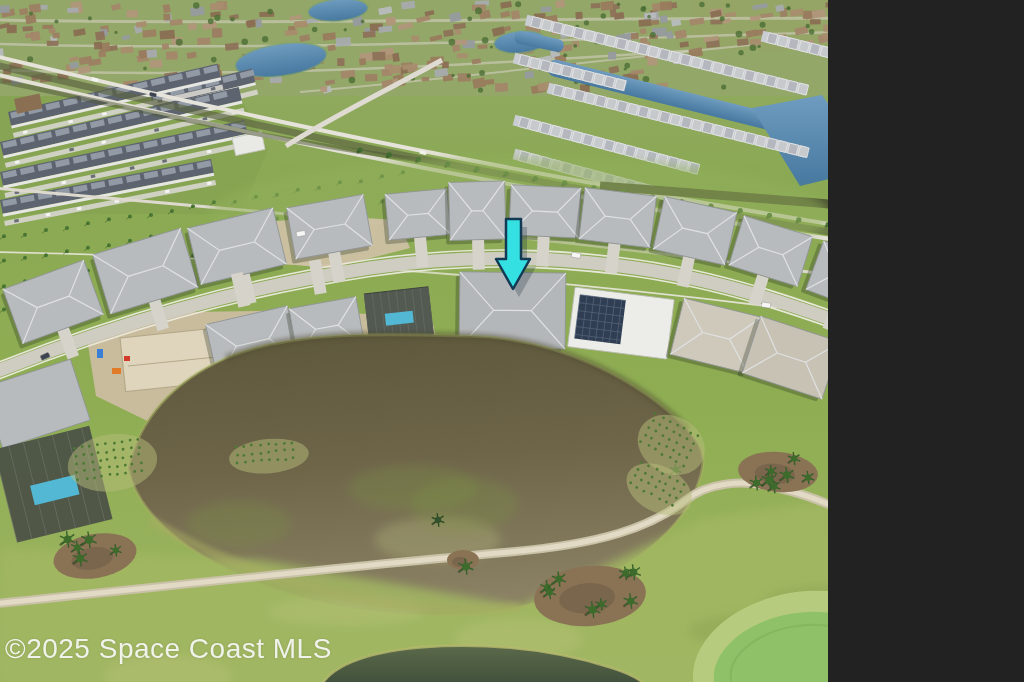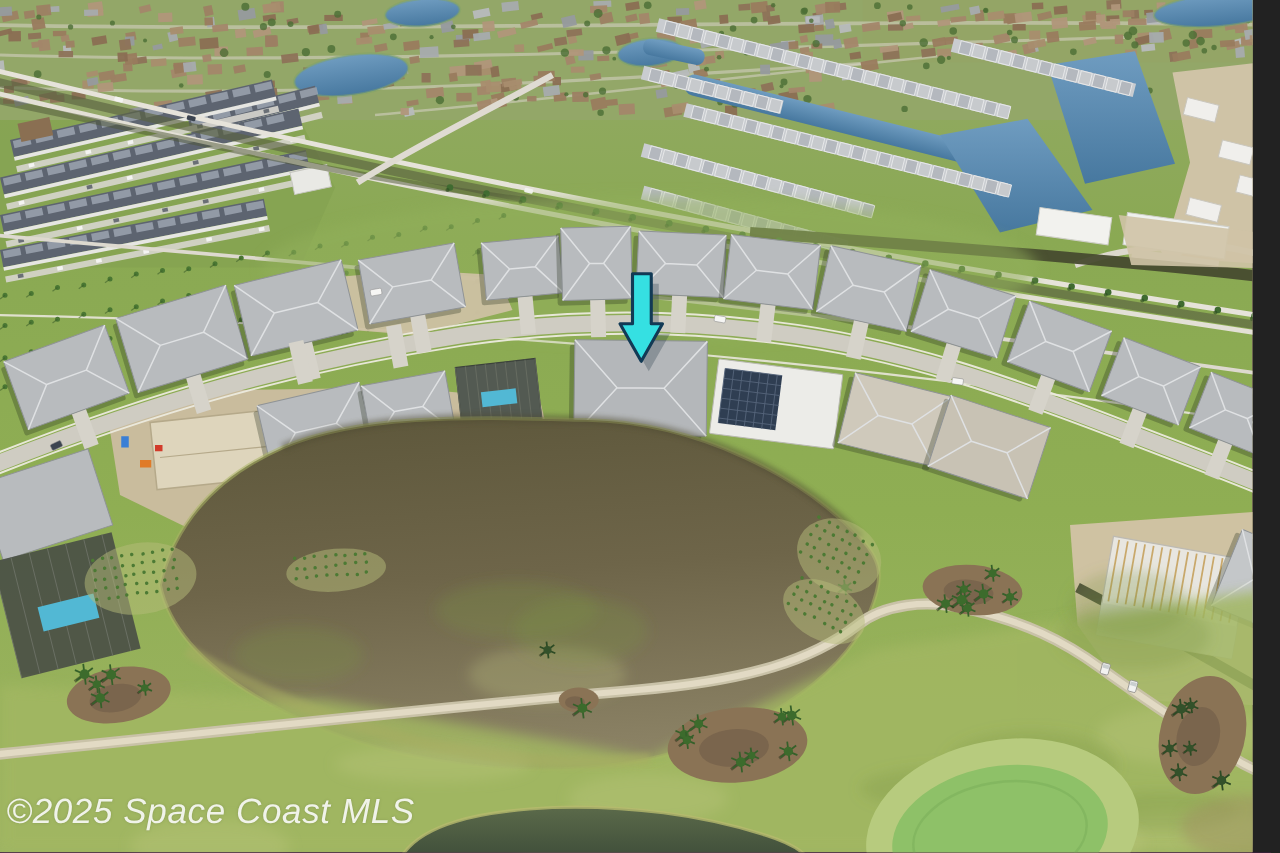--- a/index.html
+++ b/index.html
@@ -1,17 +1,17 @@
 <!DOCTYPE html>
 <html><head>
 <meta charset="utf-8">
 <style>
   html,body{margin:0;padding:0;background:#222;}
-  .stage{position:relative;width:1002px;height:682px;overflow:hidden;background:#701a75;
-         font-family:"Liberation Sans", sans-serif;font-style:italic;}
+  .stage{position:relative;width:828px;height:682px;overflow:hidden;background:#8b5cf6;
+         font-family:"Liberation Sans", sans-serif;}
   svg{position:absolute;left:0;top:0;display:block;}
   .watermark{position:absolute;left:5px;top:633px;font-size:28px;color:rgba(255,255,255,.87);
              letter-spacing:.5px;text-shadow:0 0 2px rgba(90,100,60,.35);user-select:none;}
   .arrow-marker{stroke:#123a55;stroke-width:2.5;stroke-linejoin:round;}
 </style>
 </head>
 <body>
 
 <div class="stage">
 <svg id="scene" width="1024" height="682" viewBox="0 0 1024 682">

